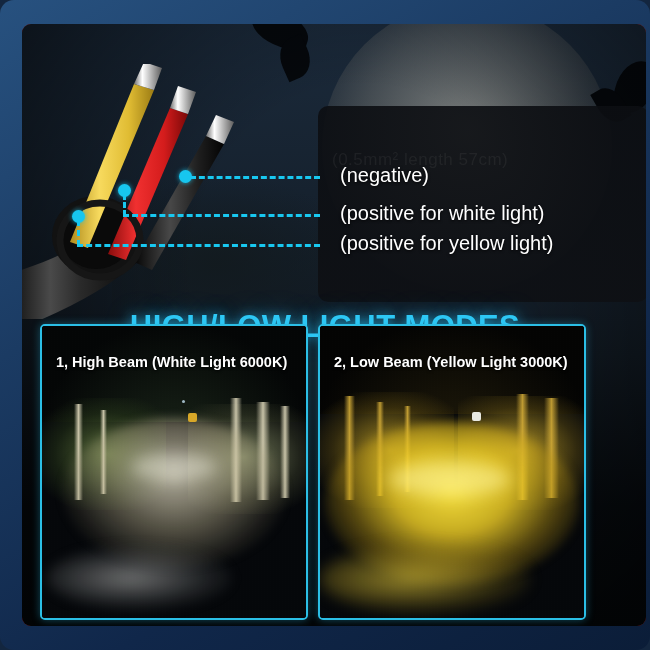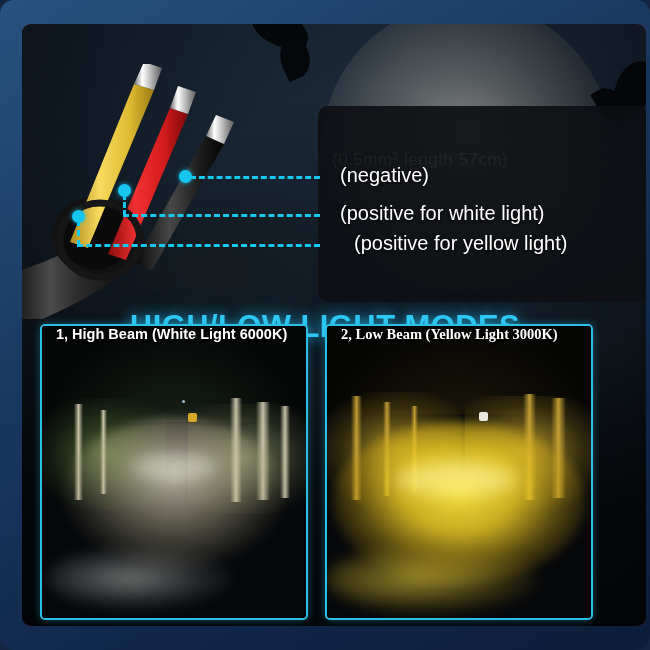--- a/index.html
+++ b/index.html
@@ -59,44 +59,44 @@
             z-index:14;}
   .ghost{position:absolute;left:14px;top:44px;width:300px;
          font-size:17px;color:rgba(120,120,125,.13);
          letter-spacing:.5px;white-space:nowrap;}
 
   .labels{position:absolute;left:296px;top:82px;width:340px;height:196px;z-index:18;}
   .lbl{position:absolute;color:#fff;font-size:20px;white-space:nowrap;
        text-shadow:0 1px 3px rgba(0,0,0,.85);}
   .lbl.l1{left:22px;top:58px;}
   .lbl.l2{left:22px;top:96px;}
-  .lbl.l3{left:36px;top:126px;}
+  .lbl.l3{left:22px;top:126px;}
 
   
   .lead{position:absolute;height:0;border-top:3px dashed #18c8f0;z-index:16;}
   .dot{position:absolute;width:13px;height:13px;border-radius:50%;
        background:#17c6ef;z-index:17;
        box-shadow:0 0 5px rgba(23,198,239,.8);}
   .drop{position:absolute;width:0;border-left:3px dashed #18c8f0;z-index:16;}
 
   
   .title{position:absolute;left:0;top:285px;width:606px;text-align:center;
          font-size:31px;font-weight:bold;color:#2ec8f5;letter-spacing:.4px;
          z-index:20;
          text-shadow:0 0 12px rgba(40,190,240,.75),0 0 26px rgba(30,150,210,.45);}
 
   
   .panel{position:absolute;top:300px;width:264px;height:292px;
          border:2px solid #2bbfe6;border-radius:5px;overflow:hidden;
          background:#05070a;z-index:20;
          box-shadow:0 0 9px rgba(40,190,235,.38);}
   .panel.left{left:18px;}
-  .panel.right{left:303px;font-family:Liberation Serif, serif;}
+  .panel.right{left:296px;}
   .cap{position:absolute;left:0;top:0;width:100%;height:44px;
-       display:flex;align-items:flex-start;z-index:6;}
+       display:flex;align-items:flex-end;z-index:6;}
   .cap span{color:#fff;font-size:14.5px;font-weight:bold;padding-left:14px;
             text-shadow:0 1px 3px #000;white-space:nowrap;}
 
   .shot{position:absolute;inset:0;background:#05070a;}
 
   
   .w-canopy{position:absolute;left:0;top:0;width:100%;height:96px;
             background:radial-gradient(ellipse at 50% 120%,rgba(28,40,26,.85) 0%,rgba(4,6,6,1) 72%);}
   .w-lfol{position:absolute;left:-6px;top:72px;width:130px;height:112px;
           background:radial-gradient(ellipse at 55% 50%,rgba(96,118,62,.88) 0%,rgba(40,56,26,.5) 52%,rgba(5,8,6,0) 78%);}

